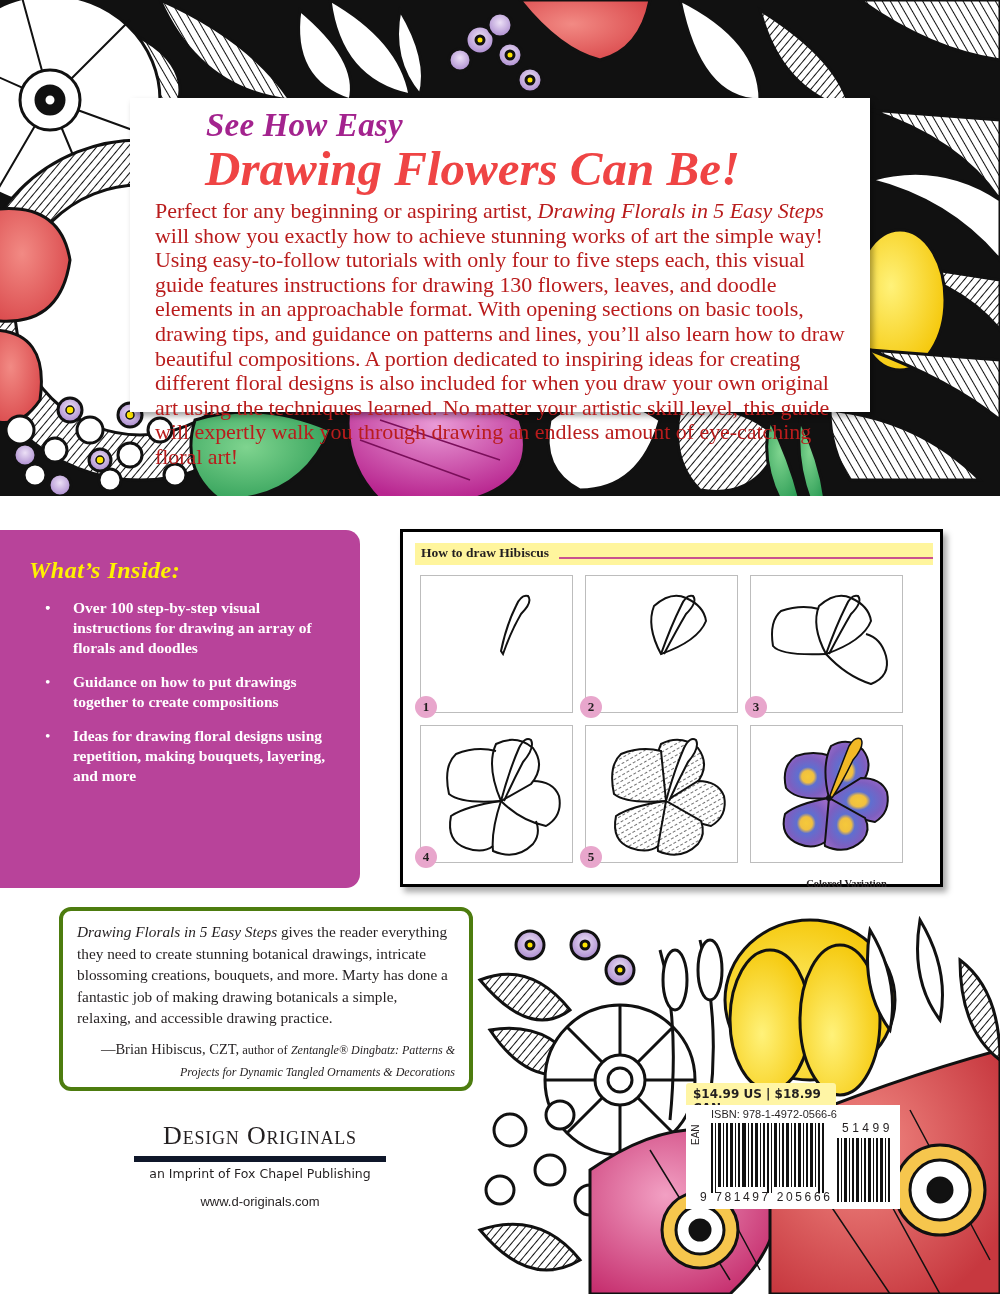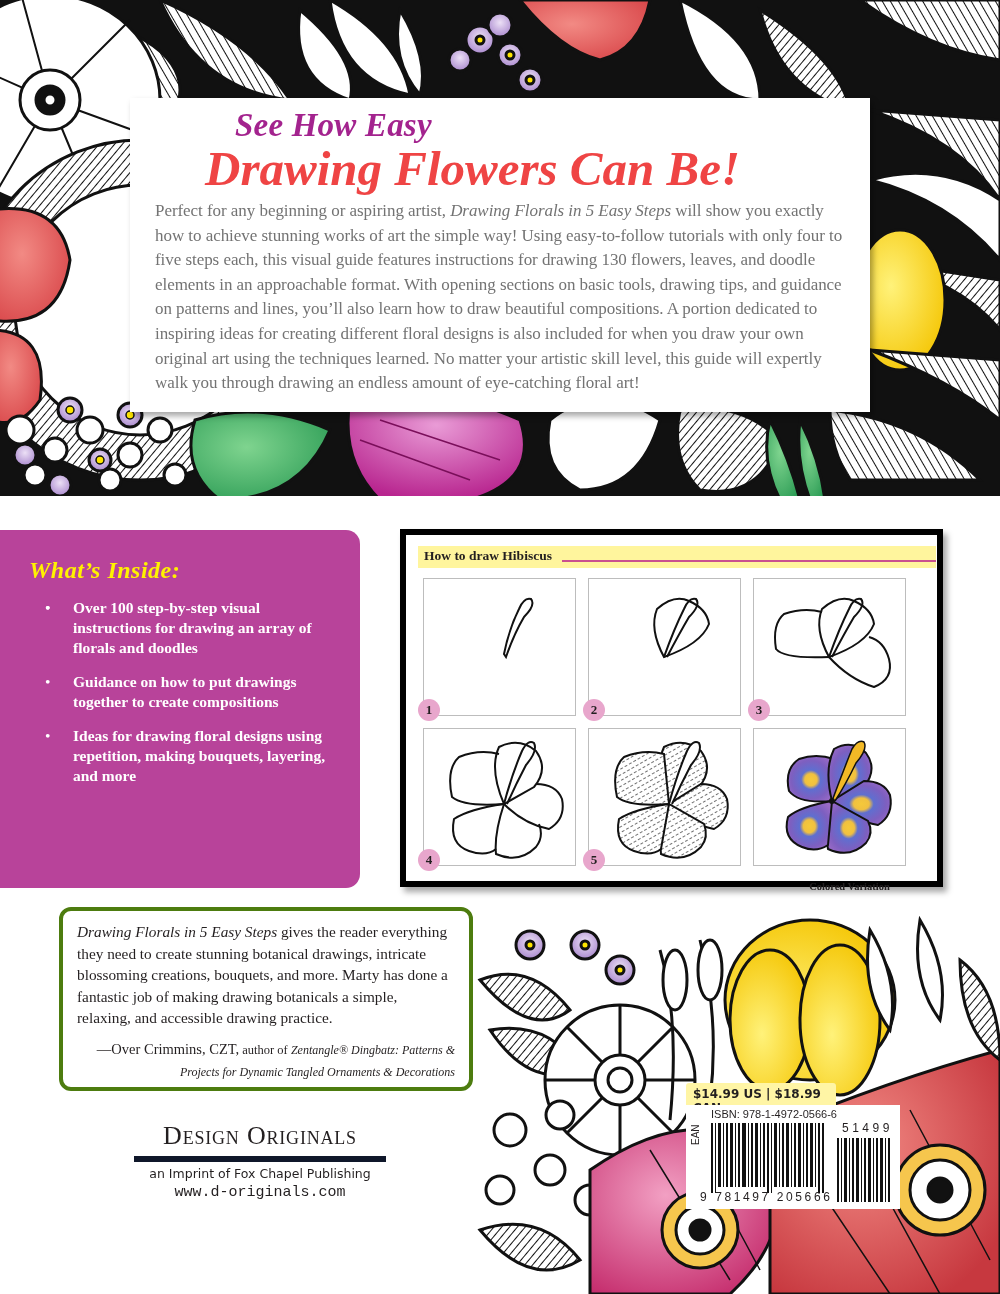--- a/index.html
+++ b/index.html
@@ -12,29 +12,29 @@
   .art-bottom { left: 470px; top: 900px; width: 530px; height: 394px; }
   .art svg { display: block; }
 
   
   .intro-card {
     position: absolute; left: 130px; top: 98px; width: 740px; height: 314px;
     background: #ffffff; box-shadow: 3px 4px 6px rgba(0,0,0,0.35);
     padding: 8px 20px 0 25px;
   }
   .intro-title-1 {
-    font-style: italic; font-size: 33px; color: #a3238e; margin-left: 80px; line-height: 38px;
+    font-style: italic; font-size: 33px; color: #a3238e; margin-left: 51px; line-height: 38px;
     letter-spacing: 0.2px;
   }
   .intro-title-2 {
     font-style: italic; font-size: 49px; color: #ef4444; margin-left: 50px; line-height: 54px;
     margin-top: -2px;
   }
   .intro-body {
-    font-size: 17px; line-height: 24.6px; color: #737373; margin-top: 3px; letter-spacing: -0.05px;
+    font-size: 22px; line-height: 24.6px; color: #b91c1c; margin-top: 3px; letter-spacing: -0.05px;
   }
   .intro-body i { font-style: italic; }
 
   
   .inside-box {
     position: absolute; left: 0; top: 530px; width: 360px; height: 358px;
     background: #b8439a; border-radius: 0 14px 14px 0;
     padding: 27px 20px 0 26px;
   }
   .inside-title {
@@ -44,21 +44,21 @@
   .inside-list { list-style: none; margin-top: 10px; }
   .inside-item {
     position: relative; padding-left: 47px; color: #ffffff; font-size: 15.5px; line-height: 20px;
     margin-bottom: 14px; font-weight: bold;
   }
   .inside-item .bullet { position: absolute; left: 19px; top: 0; font-weight: normal; }
 
   
   .steps-panel {
     position: absolute; left: 400px; top: 529px; width: 543px; height: 358px;
-    background: #ffffff; border: 6px solid #000000;
+    background: #ffffff; border: 3px solid #000000;
     box-shadow: 4px 5px 6px rgba(0,0,0,0.35);
   }
   .steps-header {
     position: absolute; left: 12px; top: 11px; width: 518px; height: 22px; background: #fff59d;
   }
   .steps-header-title {
     position: absolute; left: 6px; top: 2px; font-weight: bold; font-size: 13.5px; color: #231f20;
   }
   .steps-header-line {
     position: absolute; left: 144px; right: 0; top: 14px; height: 2px; background: #c9518f;
@@ -89,21 +89,21 @@
   .testimonial-attr .sm { font-size: 12.5px; font-family: Liberation Serif, serif; }
   .testimonial-attr i { font-style: italic; font-size: 12px; }
 
   
   .publisher { position: absolute; left: 134px; top: 1121px; width: 252px; text-align: center; }
   .pub-name {
     font-family: "Liberation Serif", serif; font-size: 26px; letter-spacing: 0.8px; color: #231f20;
     font-variant: small-caps; line-height: 30px; border-bottom: 6px solid #0f172a; padding-bottom: 5px;
   }
   .pub-imprint { font-family: "DejaVu Sans", sans-serif; font-size: 12.5px; margin-top: 4px; color: #231f20; }
-  .pub-url { font-family: Liberation Mono, monospace; font-size: 15px; margin-top: 3px; color: #231f20; }
+  .pub-url { font-family: Liberation Sans, sans-serif; font-size: 13px; margin-top: 13px; color: #231f20; }
 
   
   .price-tag {
     position: absolute; left: 686px; top: 1083px; width: 150px; height: 22px; background: #fff5a5;
     font-family: "DejaVu Sans", sans-serif; font-weight: bold; font-size: 12px; color: #231f20;
     padding: 4px 0 0 7px; border-radius: 3px 3px 0 0;
   }
   .barcode-box {
     position: absolute; left: 686px; top: 1105px; width: 214px; height: 104px; background: #ffffff;
   }
@@ -421,21 +421,21 @@
       </g>
       <path d="M78 72 Q88 45 98 20 Q104 10 110 13 Q114 20 102 34 Q92 55 81 72" fill="#f2b926" stroke="#111" stroke-width="1.5"></path>
       <circle cx="78" cy="72" r="3" fill="#111"></circle>
     </svg>
   </div>
   <span class="step-caption">Colored Variation</span>
 </section>
 
 <section class="testimonial">
   <p class="testimonial-body"><i>Drawing Florals in 5 Easy Steps</i><span> gives the reader everything they need to create stunning botanical drawings, intricate blossoming creations, bouquets, and more. Marty has done a fantastic job of making drawing botanicals a simple, relaxing, and accessible drawing practice.</span></p>
-  <p class="testimonial-attr"><span>—Over Crimmins, CZT,</span><span class="sm"> author of </span><i>Zentangle® Dingbatz: Patterns &amp; Projects for Dynamic Tangled Ornaments &amp; Decorations</i></p>
+  <p class="testimonial-attr"><span>—Brian Hibiscus, CZT,</span><span class="sm"> author of </span><i>Zentangle® Dingbatz: Patterns &amp; Projects for Dynamic Tangled Ornaments &amp; Decorations</i></p>
 </section>
 
 <section class="publisher">
   <div class="pub-name">Design Originals</div>
   <div class="pub-imprint">an Imprint of Fox Chapel Publishing</div>
   <div class="pub-url">www.d-originals.com</div>
 </section>
 
 <div class="price-tag">$14.99 US | $18.99 CAN</div>
 <section class="barcode-box">

